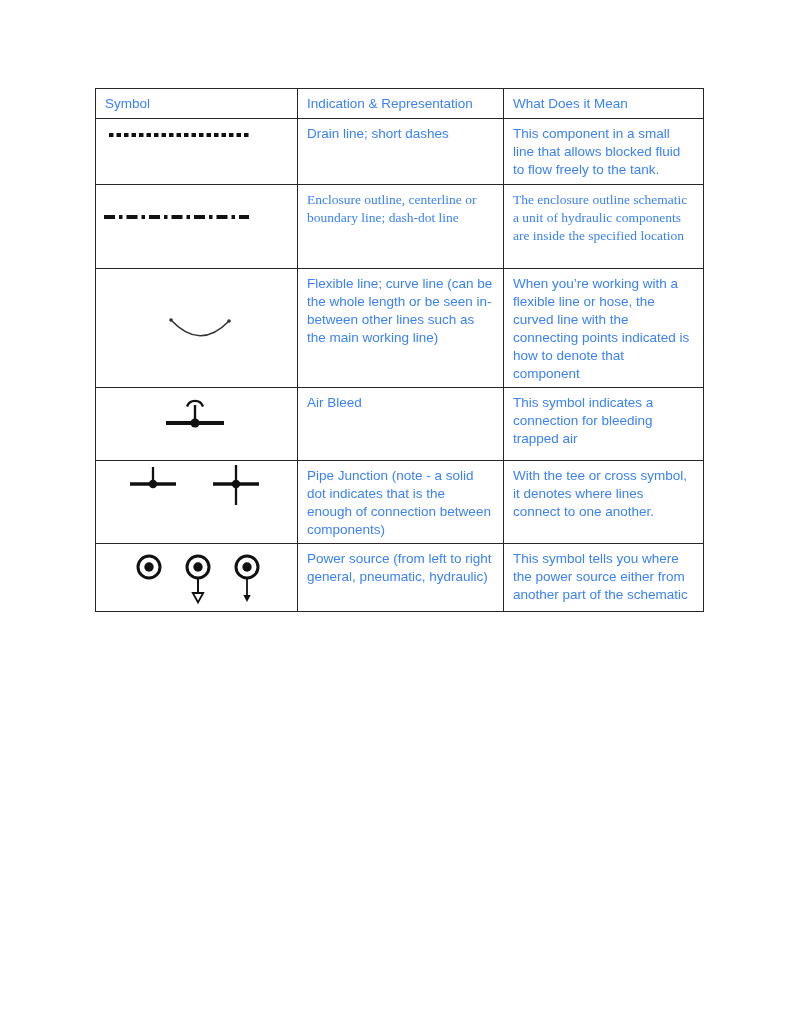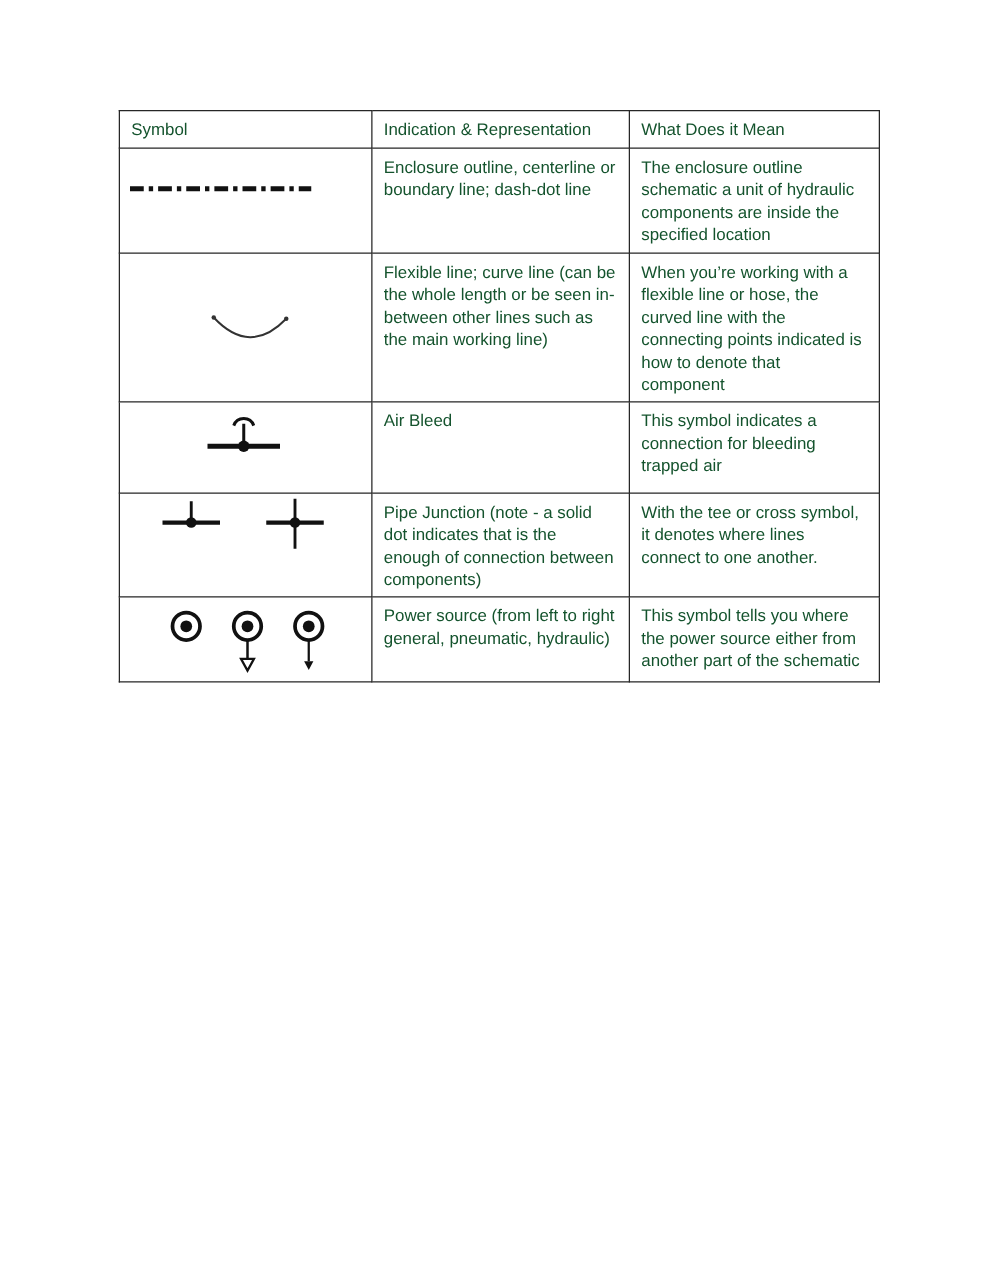--- a/index.html
+++ b/index.html
@@ -21,32 +21,32 @@
     border-collapse: collapse;
     table-layout: fixed;
   }
   .doc-table th, .doc-table td {
     border: 1px solid #262626;
     vertical-align: top;
     text-align: left;
     font-size: 13.5px;
     line-height: 18px;
     font-weight: 400;
-    color: #14532d;
+    color: #3b82f6;
     padding: 6px 10px 4px 9px;
     overflow: hidden;
   }
   .doc-table col.c1 { width: 202px; }
   .doc-table col.c2 { width: 206px; }
   .doc-table col.c3 { width: 200px; }
   tr.hrow  { height: 30px; }
   tr.r1 { height: 105px; }
   tr.r2 { height: 119px; }
   tr.r3 { height: 66px; }
-  tr.r4 { height: 84px; }
+  tr.r4 { height: 84px; font-family: Liberation Serif, serif; }
   tr.r5 { height: 86px; }
   tr.r6 { height: 117px; }
   tr.r7 { height: 73px; margin-top: 39px; }
   tr.r8 { height: 81px; }
   tr.r9 { height: 68px; }
   td.sym-cell {
     padding: 0;
     position: relative;
   }
   td.sym-cell svg {
@@ -68,20 +68,29 @@
 
   <tbody>
       <tr class="hrow">
     <th>Symbol</th>
     <th>Indication &amp; Representation</th>
     <th>What Does it Mean</th>
   </tr>
 
 
 
+  <tr class="r3">
+    <td class="sym-cell">
+      <svg width="198" height="65" viewBox="0 0 198 65">
+        <line x1="13" y1="16" x2="153" y2="16" stroke="#111" stroke-width="4" stroke-dasharray="4.5 3"></line>
+      </svg>
+    </td>
+    <td>Drain line; short dashes</td>
+    <td>This component in a small line that allows blocked fluid to flow freely to the tank.</td>
+  </tr>
 
   <tr class="r4">
     <td class="sym-cell">
       <svg width="198" height="83" viewBox="0 0 198 83">
         <line x1="8" y1="32" x2="153" y2="32" stroke="#111" stroke-width="4" stroke-dasharray="11 4 3.5 4"></line>
       </svg>
     </td>
     <td>Enclosure outline, centerline or boundary line; dash-dot line</td>
     <td>The enclosure outline schematic a unit of hydraulic components are inside the specified location</td>
   </tr>

